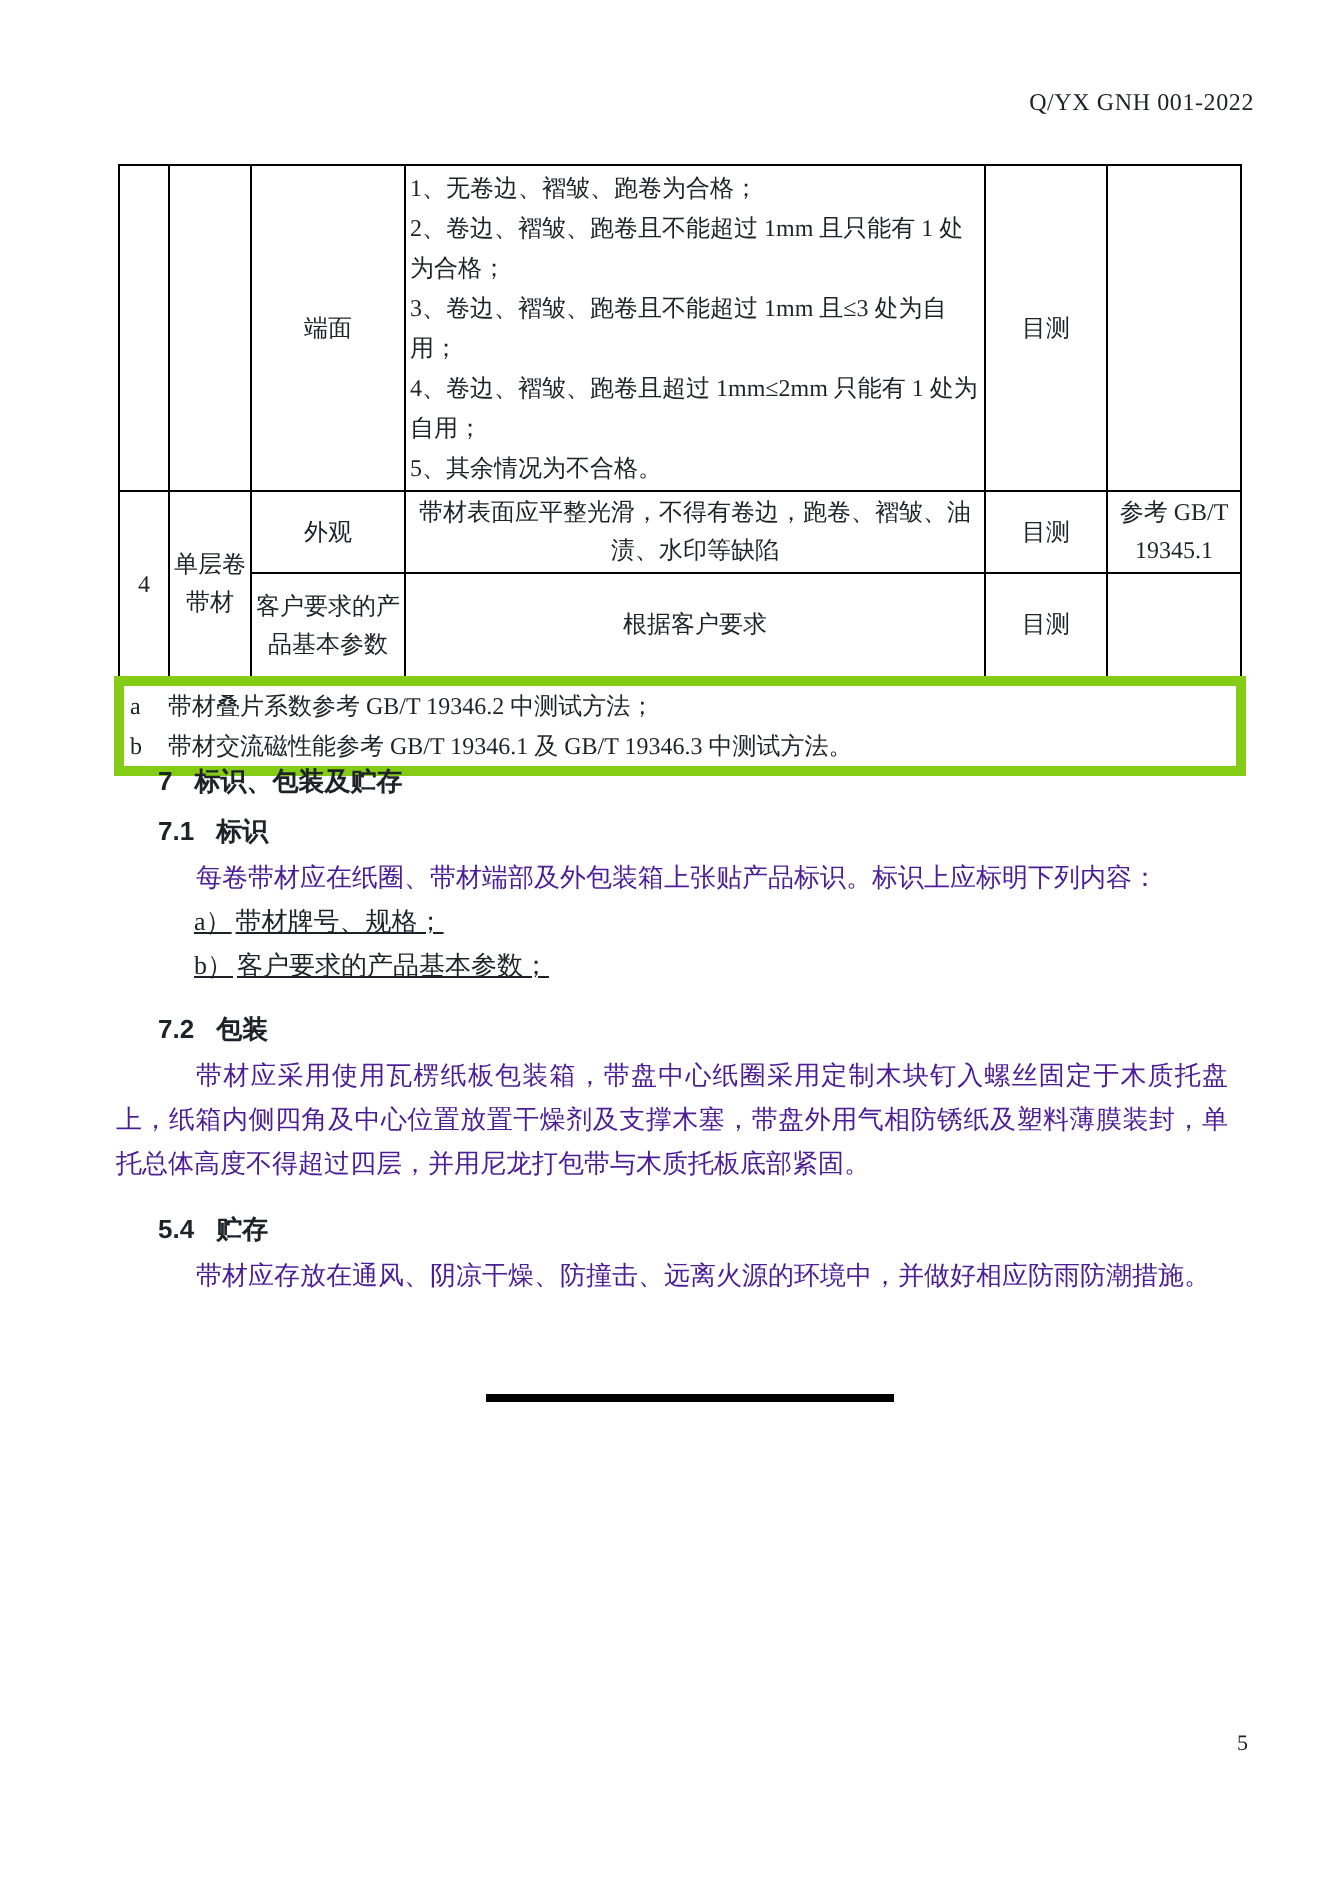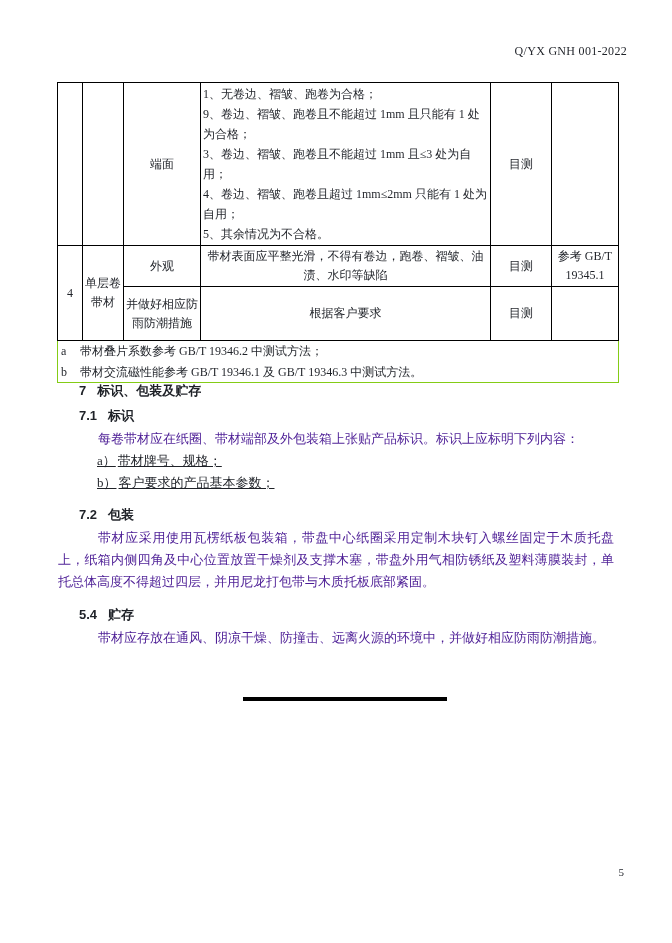--- a/index.html
+++ b/index.html
@@ -35,21 +35,21 @@
   td.req-cell { text-align:left; padding:2px 6px; }
   .req-line { line-height:20px; text-align:left; }
   td.item-wide { padding:0 13px; }
   td.cat-cell  { padding:0 5px; line-height:18px; }
   td.ref-cell  { text-align:left; padding:1px 3px; line-height:19px; vertical-align:middle; }
   tr.r1 { height:140px; }
   tr.r2 { height:38px; }
   tr.r3 { height:54px; }
   tr.fn { height:21px; }
   tr.fn td {
-    border:1px solid #84cc16; text-align:left; padding:1px 3px;
+    border:5px solid #84cc16; text-align:left; padding:1px 3px;
     line-height:18px;
   }
   tr.fn-a td { border-bottom:0; }
   tr.fn-b td { border-top:0; }
   .fn-label { display:inline-block; width:10px; margin-right:9px; text-align:left; }
 
   
   .sections { position:absolute; left:58px; width:556px; top:0; height:717px; pointer-events:none; }
   .sec-h {
     position:absolute; left:21px;
@@ -94,38 +94,38 @@
         <col style="width:61px">
         <col style="width:67px">
     </colgroup>
     <tbody>
       <tr class="r1">
         <td></td>
         <td></td>
         <td>端面</td>
         <td class="req-cell">
           <div class="req-line">1、无卷边、褶皱、跑卷为合格；</div>
-          <div class="req-line">9、卷边、褶皱、跑卷且不能超过 1mm 且只能有 1 处为合格；</div>
+          <div class="req-line">2、卷边、褶皱、跑卷且不能超过 1mm 且只能有 1 处为合格；</div>
           <div class="req-line">3、卷边、褶皱、跑卷且不能超过 1mm 且≤3 处为自用；</div>
           <div class="req-line">4、卷边、褶皱、跑卷且超过 1mm≤2mm 只能有 1 处为自用；</div>
           <div class="req-line">5、其余情况为不合格。</div>
         </td>
         <td>目测</td>
         <td></td>
       </tr>
       <tr class="r2">
         <td rowspan="2">4</td>
         <td rowspan="2" class="cat-cell">单层卷带材</td>
         <td>外观</td>
         <td>带材表面应平整光滑，不得有卷边，跑卷、褶皱、油渍、水印等缺陷</td>
         <td>目测</td>
         <td class="ref-cell">参考 GB/T 19345.1</td>
       </tr>
       <tr class="r3">
-        <td class="item-wide">并做好相应防雨防潮措施</td>
+        <td class="item-wide">客户要求的产品基本参数</td>
         <td>根据客户要求</td>
         <td>目测</td>
         <td></td>
       </tr>
       <tr class="fn fn-a">
         <td colspan="6">
           <span class="fn-label">a</span><span>带材叠片系数参考 GB/T 19346.2 中测试方法；</span>
         </td>
       </tr>
       <tr class="fn fn-b">

